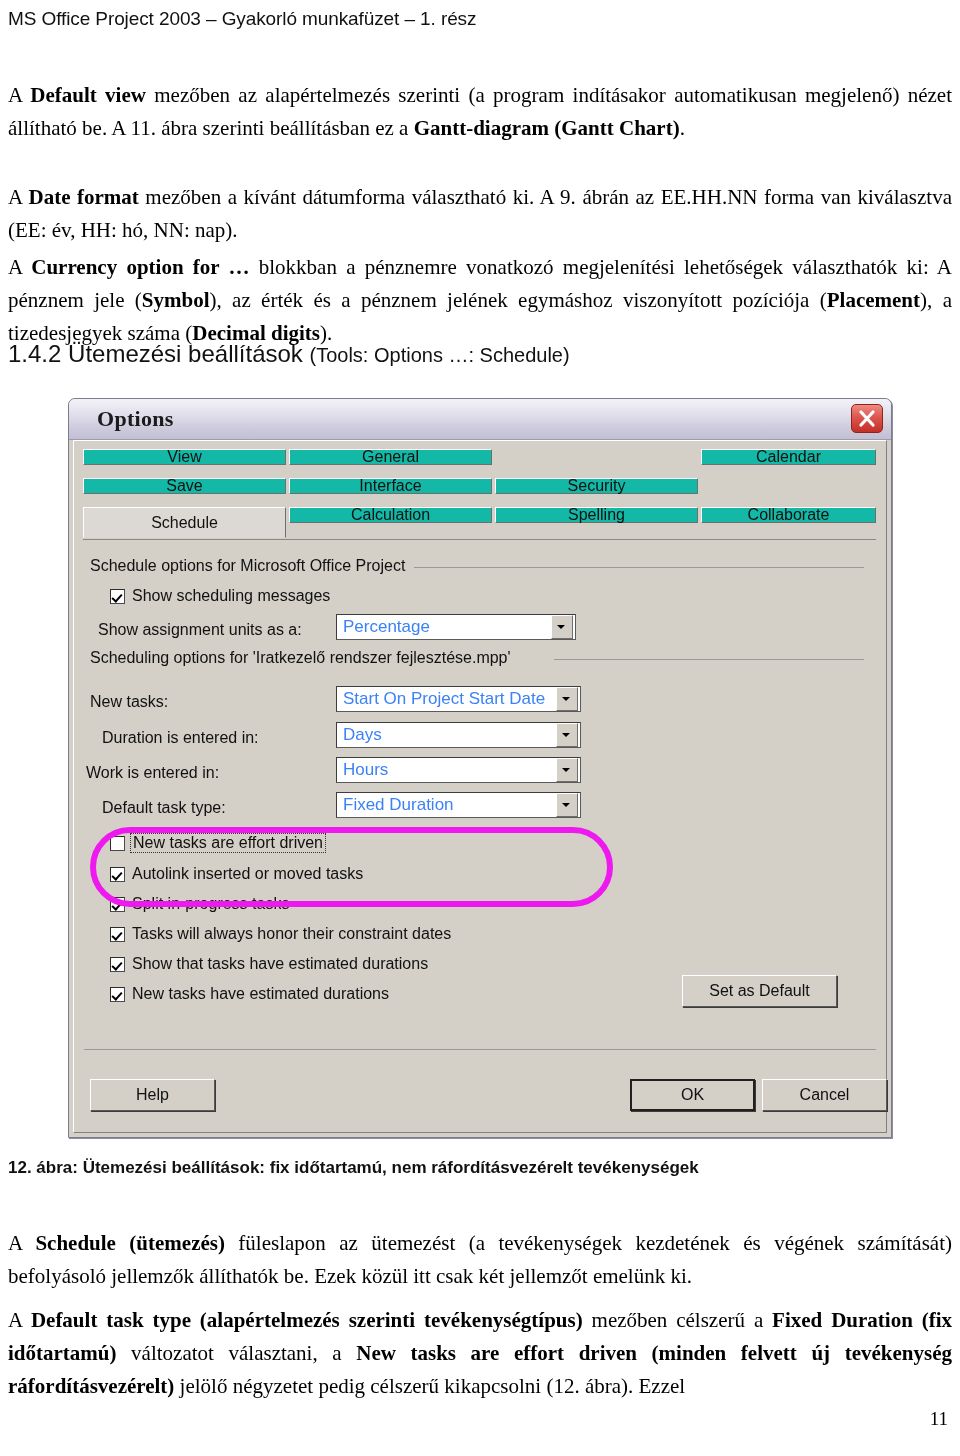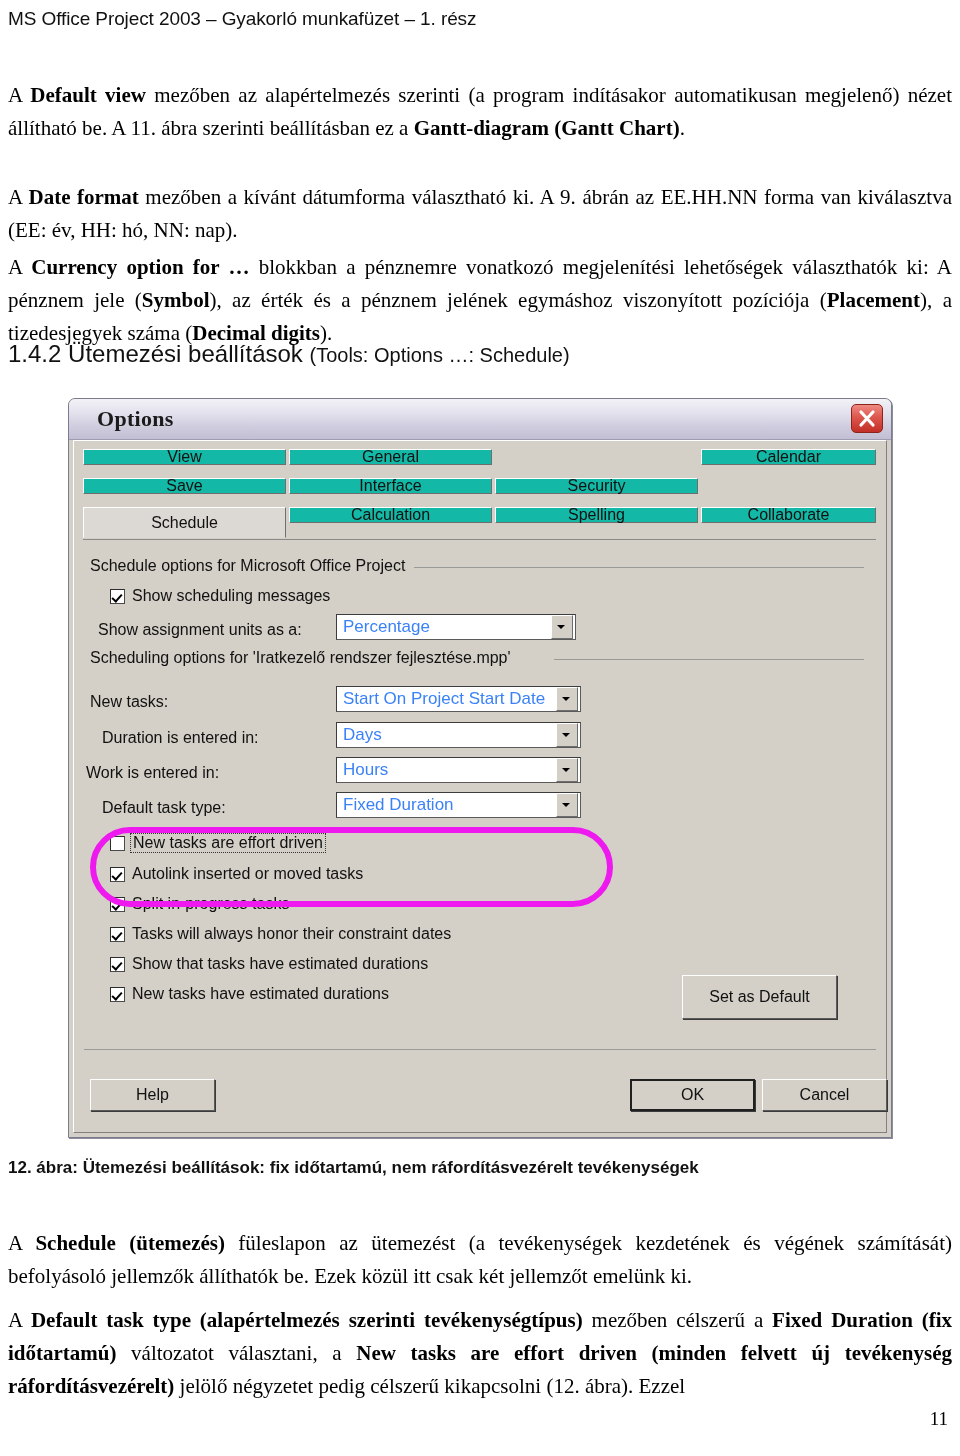--- a/index.html
+++ b/index.html
@@ -330,21 +330,21 @@
     </div>
     <div class="check-row" style="left:36px; top:514px;">
       <span class="cbox checked"></span>
       <span class="lbl">Show that tasks have estimated durations</span>
     </div>
     <div class="check-row" style="left:36px; top:544px;">
       <span class="cbox checked"></span>
       <span class="lbl">New tasks have estimated durations</span>
     </div>
 
-    <div class="pushbtn" style="left:608px; top:534px; width:155px; height:44px;">Set as Default</div>
+    <div class="pushbtn" style="left:608px; top:534px; width:155px; height:32px;">Set as Default</div>
 
     <div id="btn-sep"></div>
 
     <div class="pushbtn" style="left:16px; top:638px; width:125px; height:32px;">Help</div>
     <div class="pushbtn default" style="left:556px; top:638px; width:125px; height:32px;">OK</div>
     <div class="pushbtn" style="left:688px; top:638px; width:125px; height:32px;">Cancel</div>
 
     <div id="highlight-oval"></div>
 
   </div>

